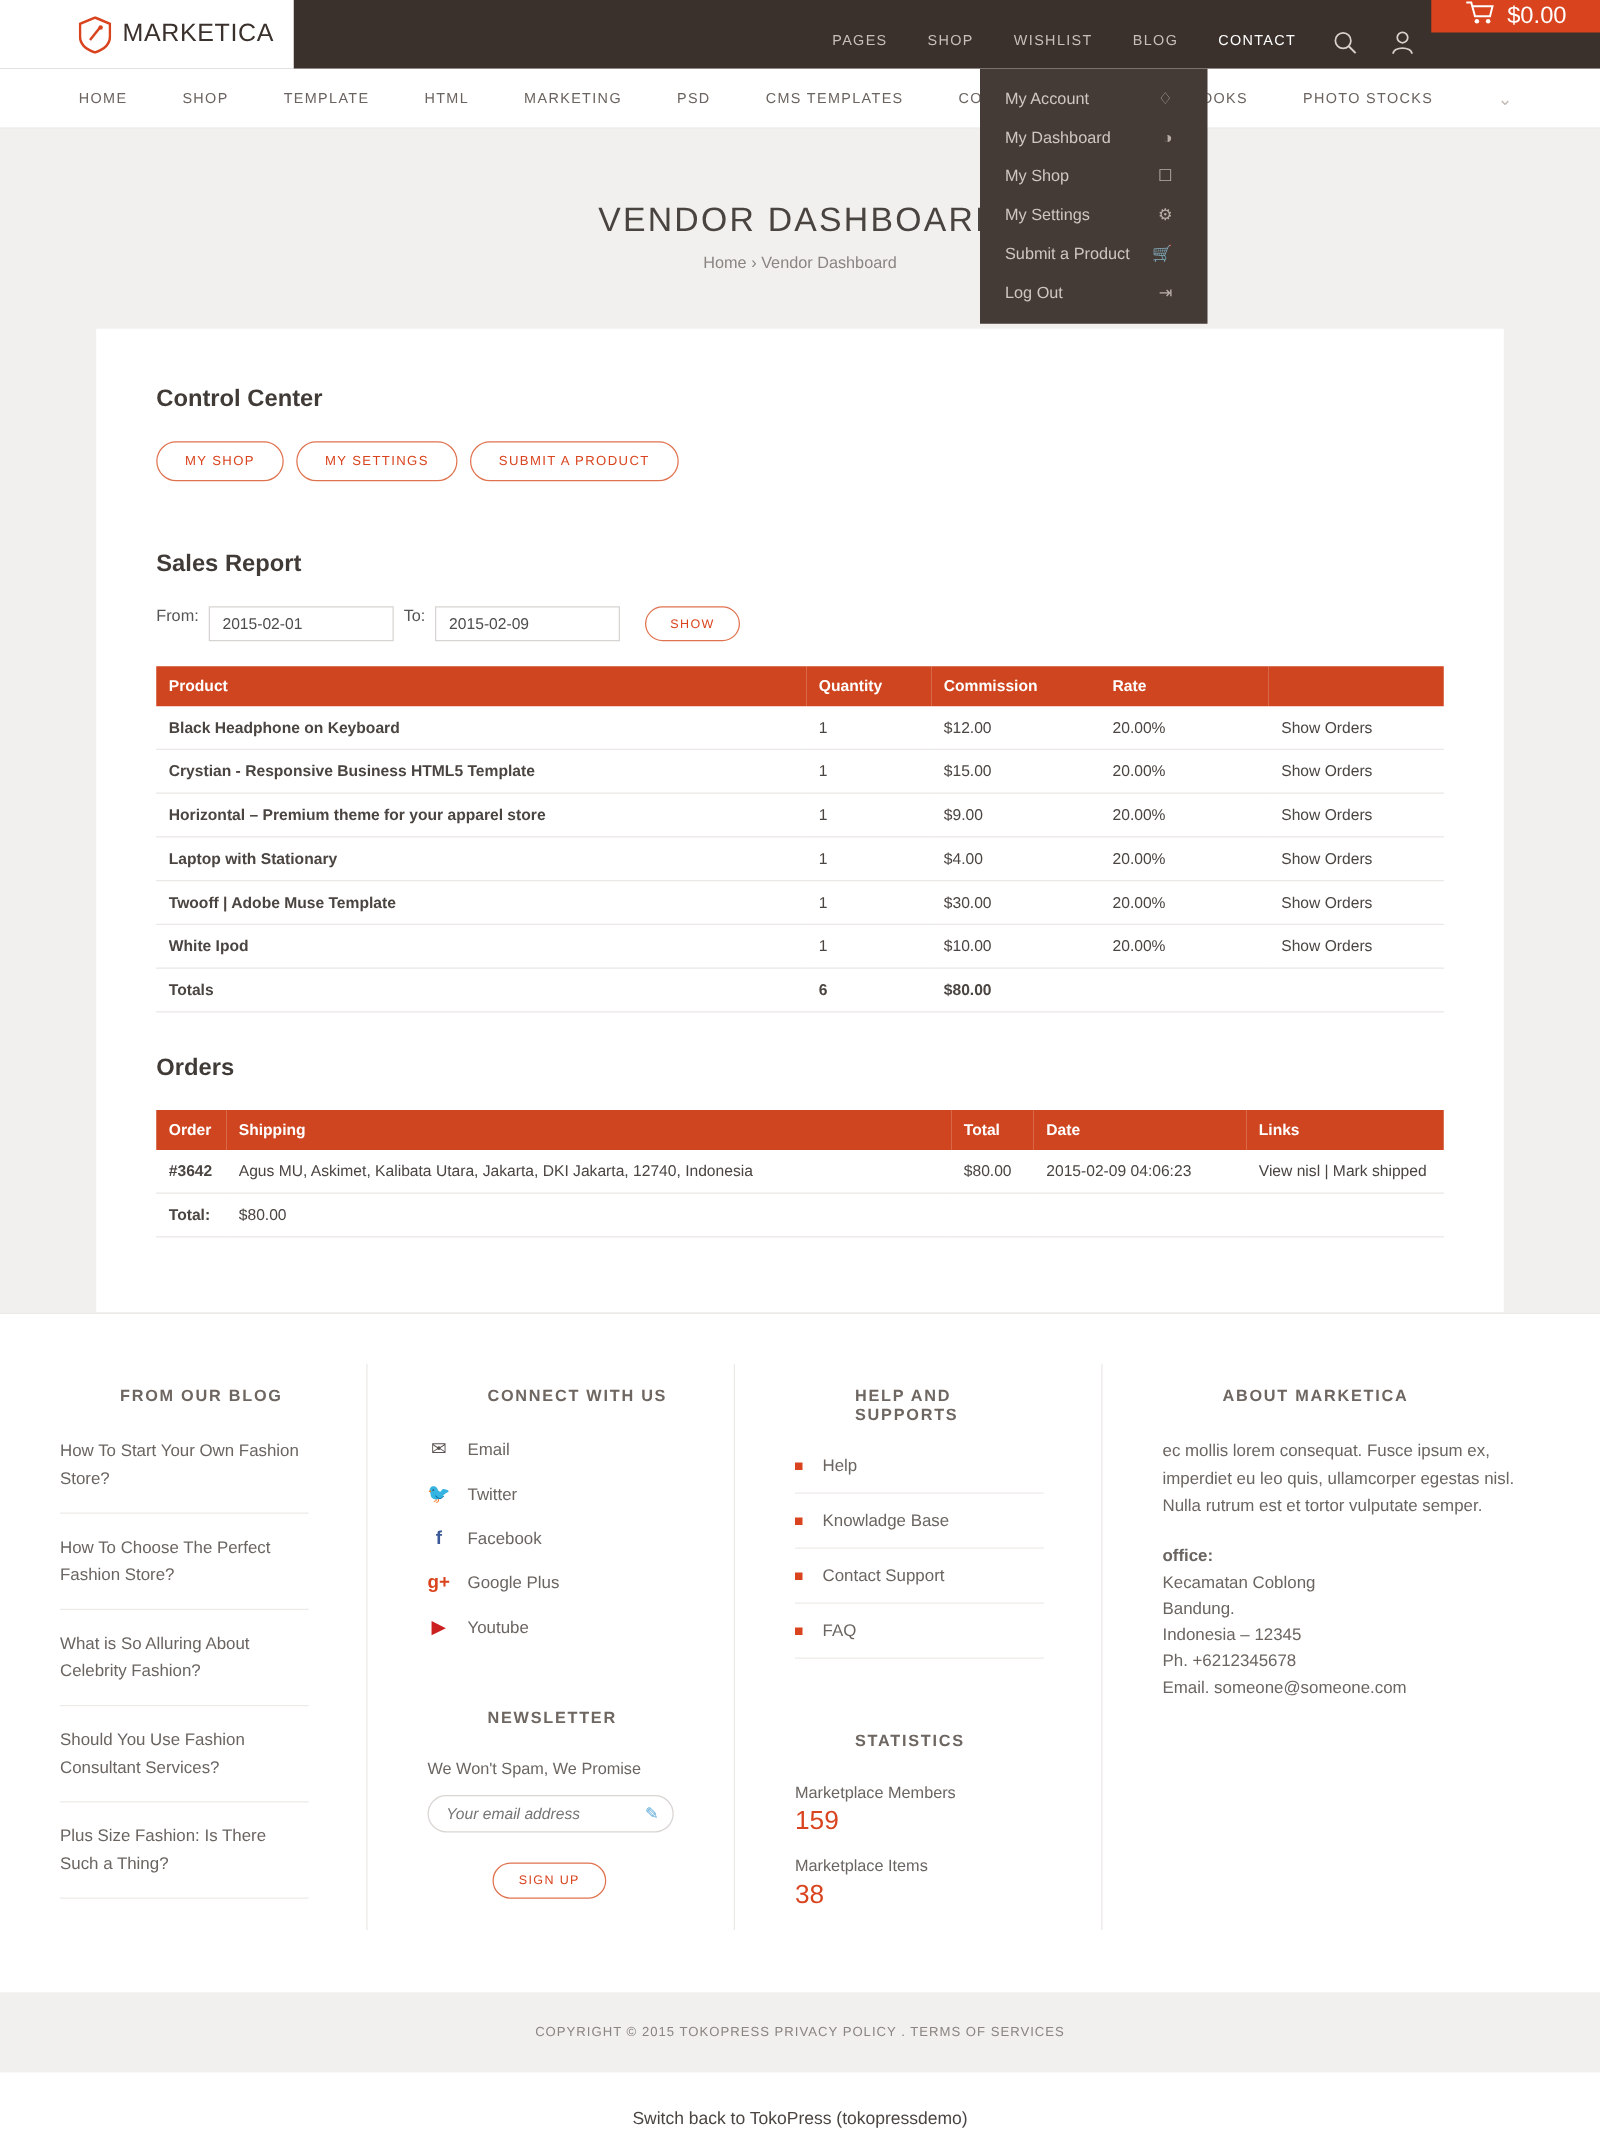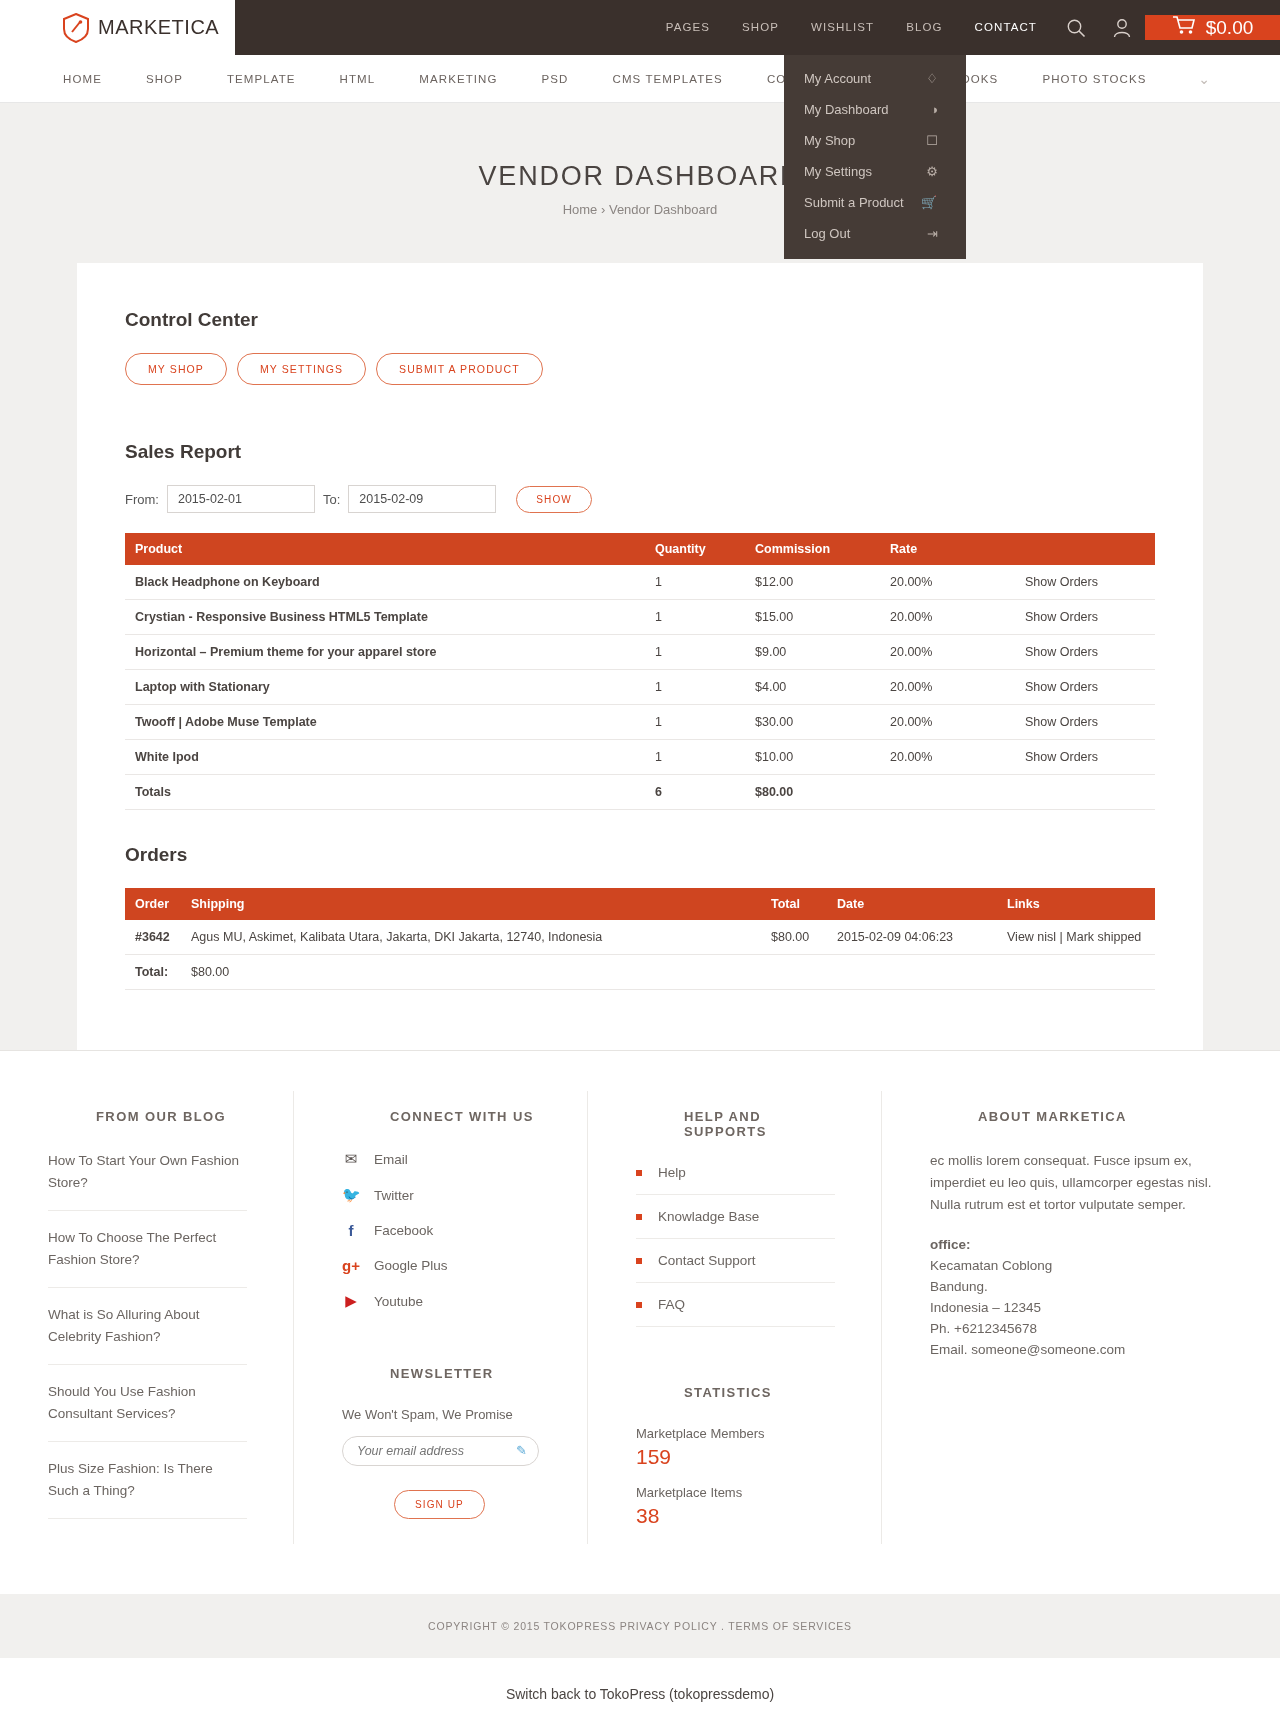--- a/index.html
+++ b/index.html
@@ -11,21 +11,21 @@
     color: #555;
     -webkit-font-smoothing: antialiased;
   }
   .page { width: 1280px; margin: 0 auto; position: relative; }
 
   
   .topbar {
     height: 55px;
     background: #3a302c;
     display: flex;
-    align-items: center;
+    align-items: flex-start;
     position: relative;
   }
   .logo-box {
     width: 235px;
     background: #ffffff;
     display: flex;
     align-items: center;
     padding-left: 63px;
     height: 55px;
   }
@@ -47,21 +47,21 @@
     display: flex;
     align-items: center;
     justify-content: flex-end;
     padding-right: 0;
   }
   .topnav a {
     color: #c9bfb9;
     font-size: 11.5px;
     letter-spacing: 1.1px;
     text-decoration: none;
-    padding: 16px 16px;
+    padding: 6px 16px;
     line-height: 55px;
   }
   .topnav a.active, .topnav a:hover { color: #fff; }
   .top-icon {
     width: 46px;
     display: flex;
     align-items: center;
     justify-content: center;
     color: #d9d0cb;
   }
@@ -164,21 +164,20 @@
     cursor: pointer;
   }
   .section-title {
     font-size: 19px;
     color: #413b38;
     font-weight: bold;
     margin: 0 0 22px 0;
   }
   .filters {
     display: flex;
-    align-items: center;
     gap: 8px;
     margin-bottom: 20px;
     font-size: 13px;
     color: #555;
   }
   .filters input[type=text] {
     border: 1px solid #d8d4d1;
     height: 28px;
     width: 148px;
     padding: 0 10px;

